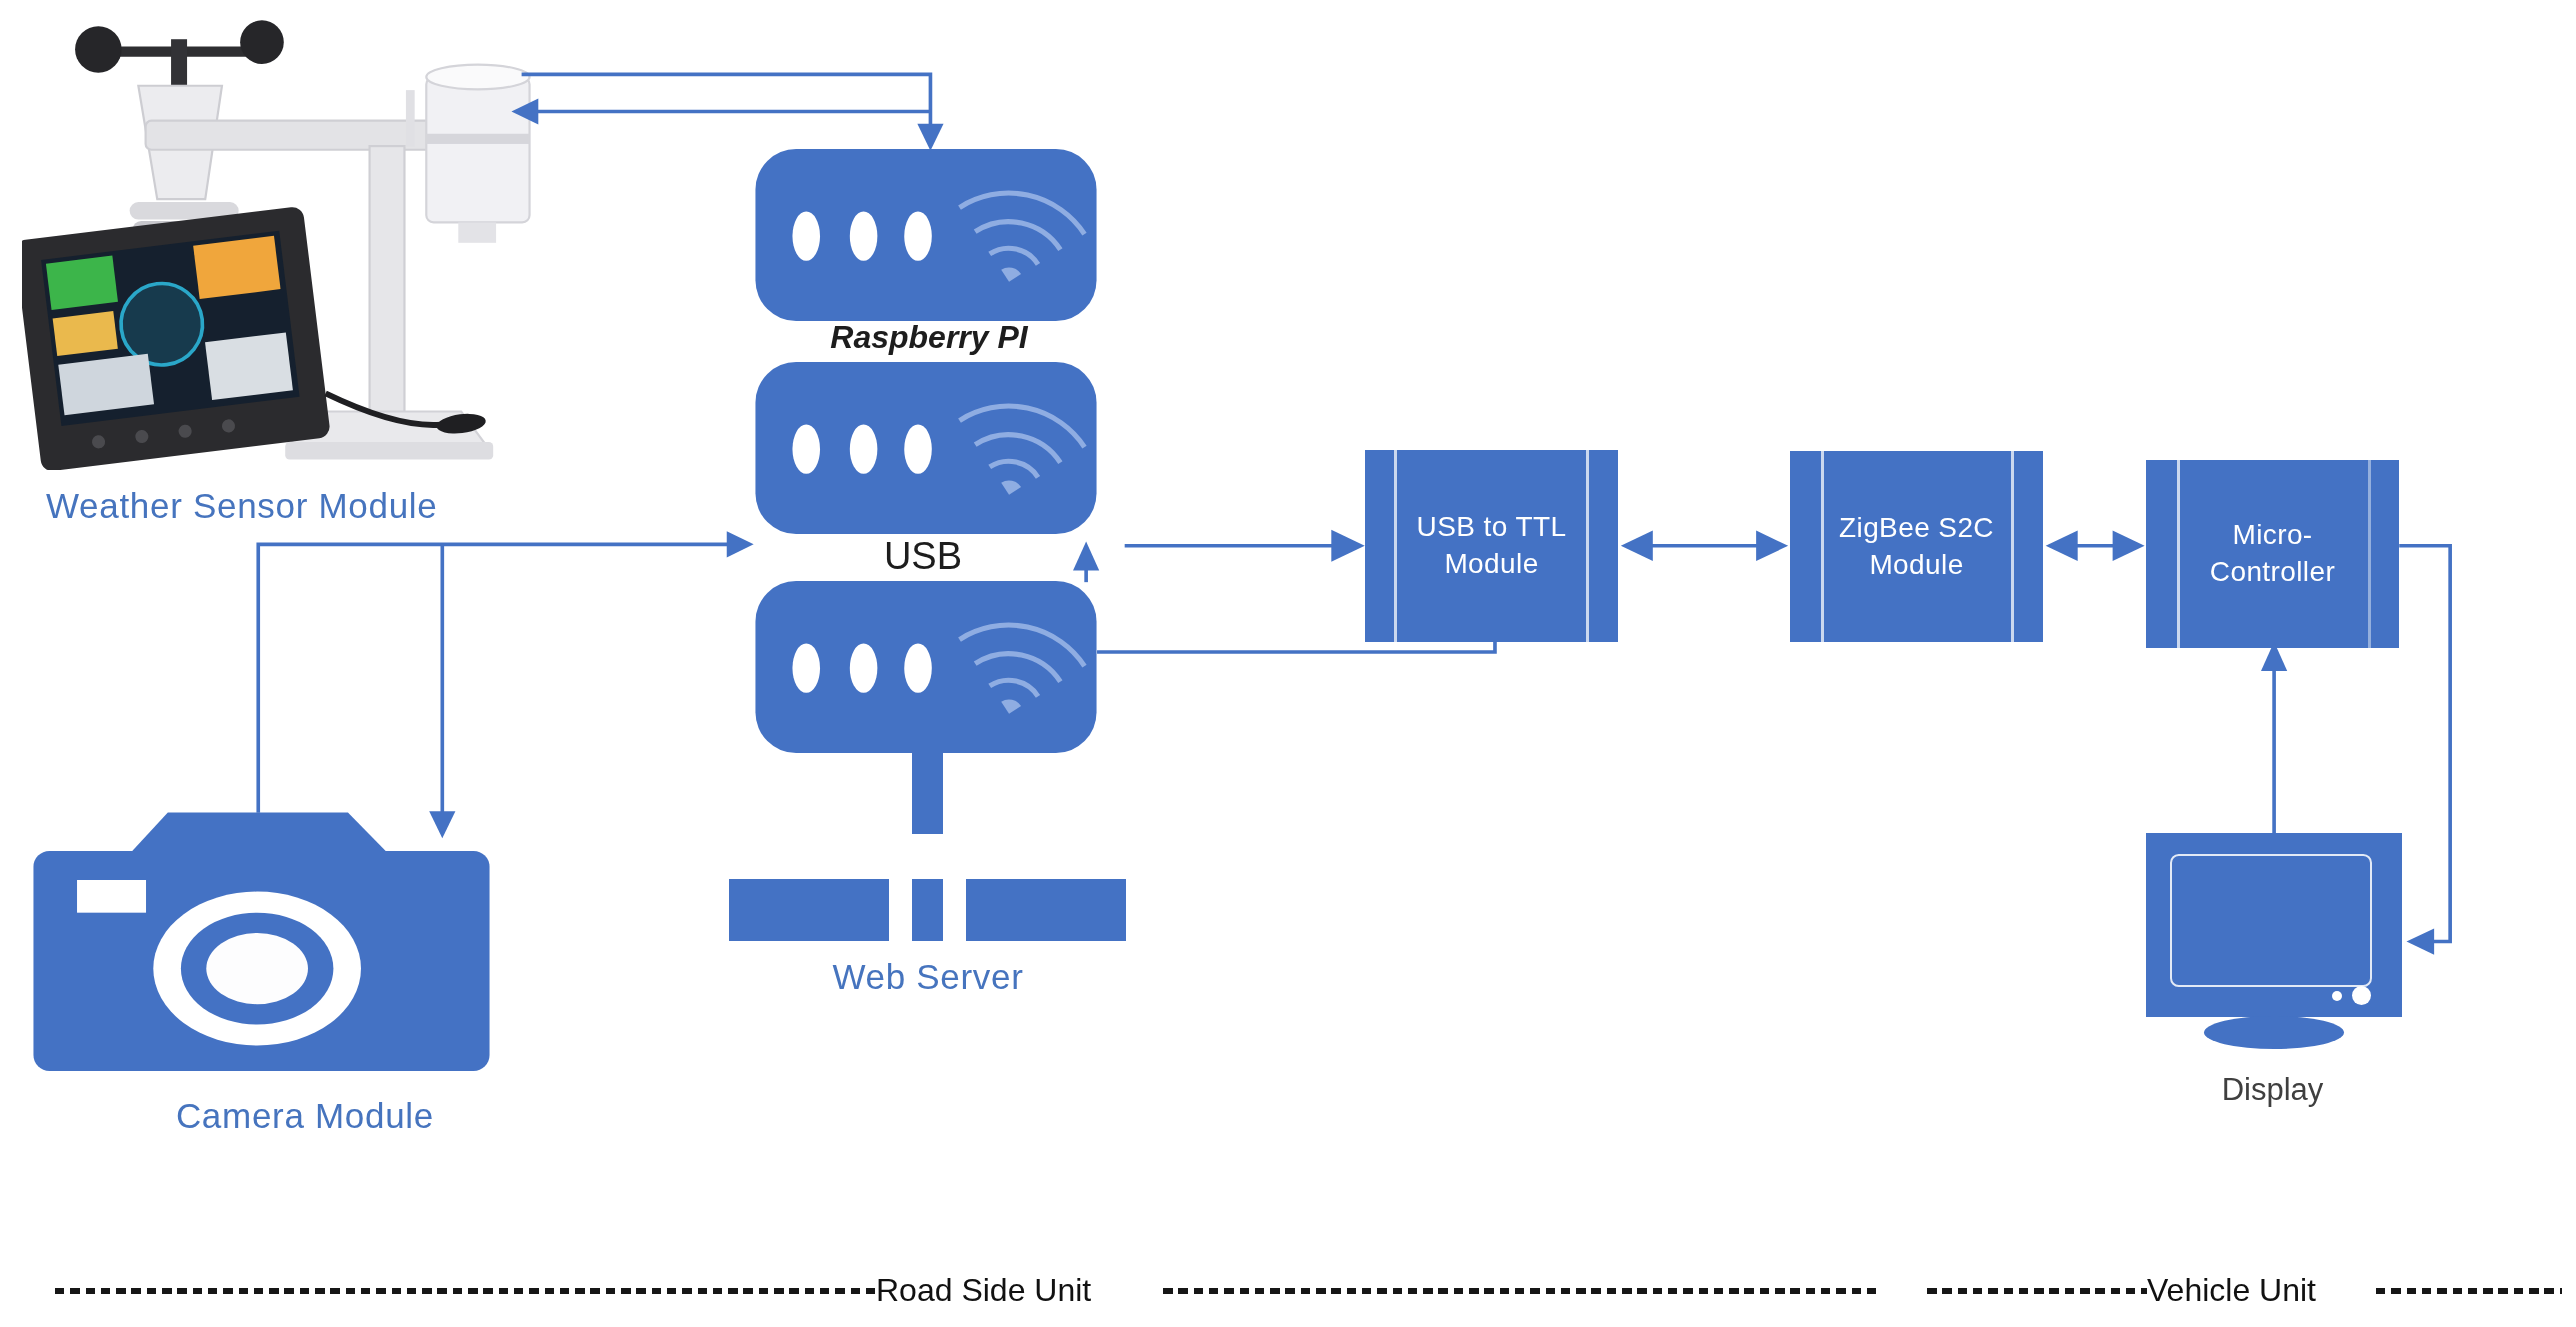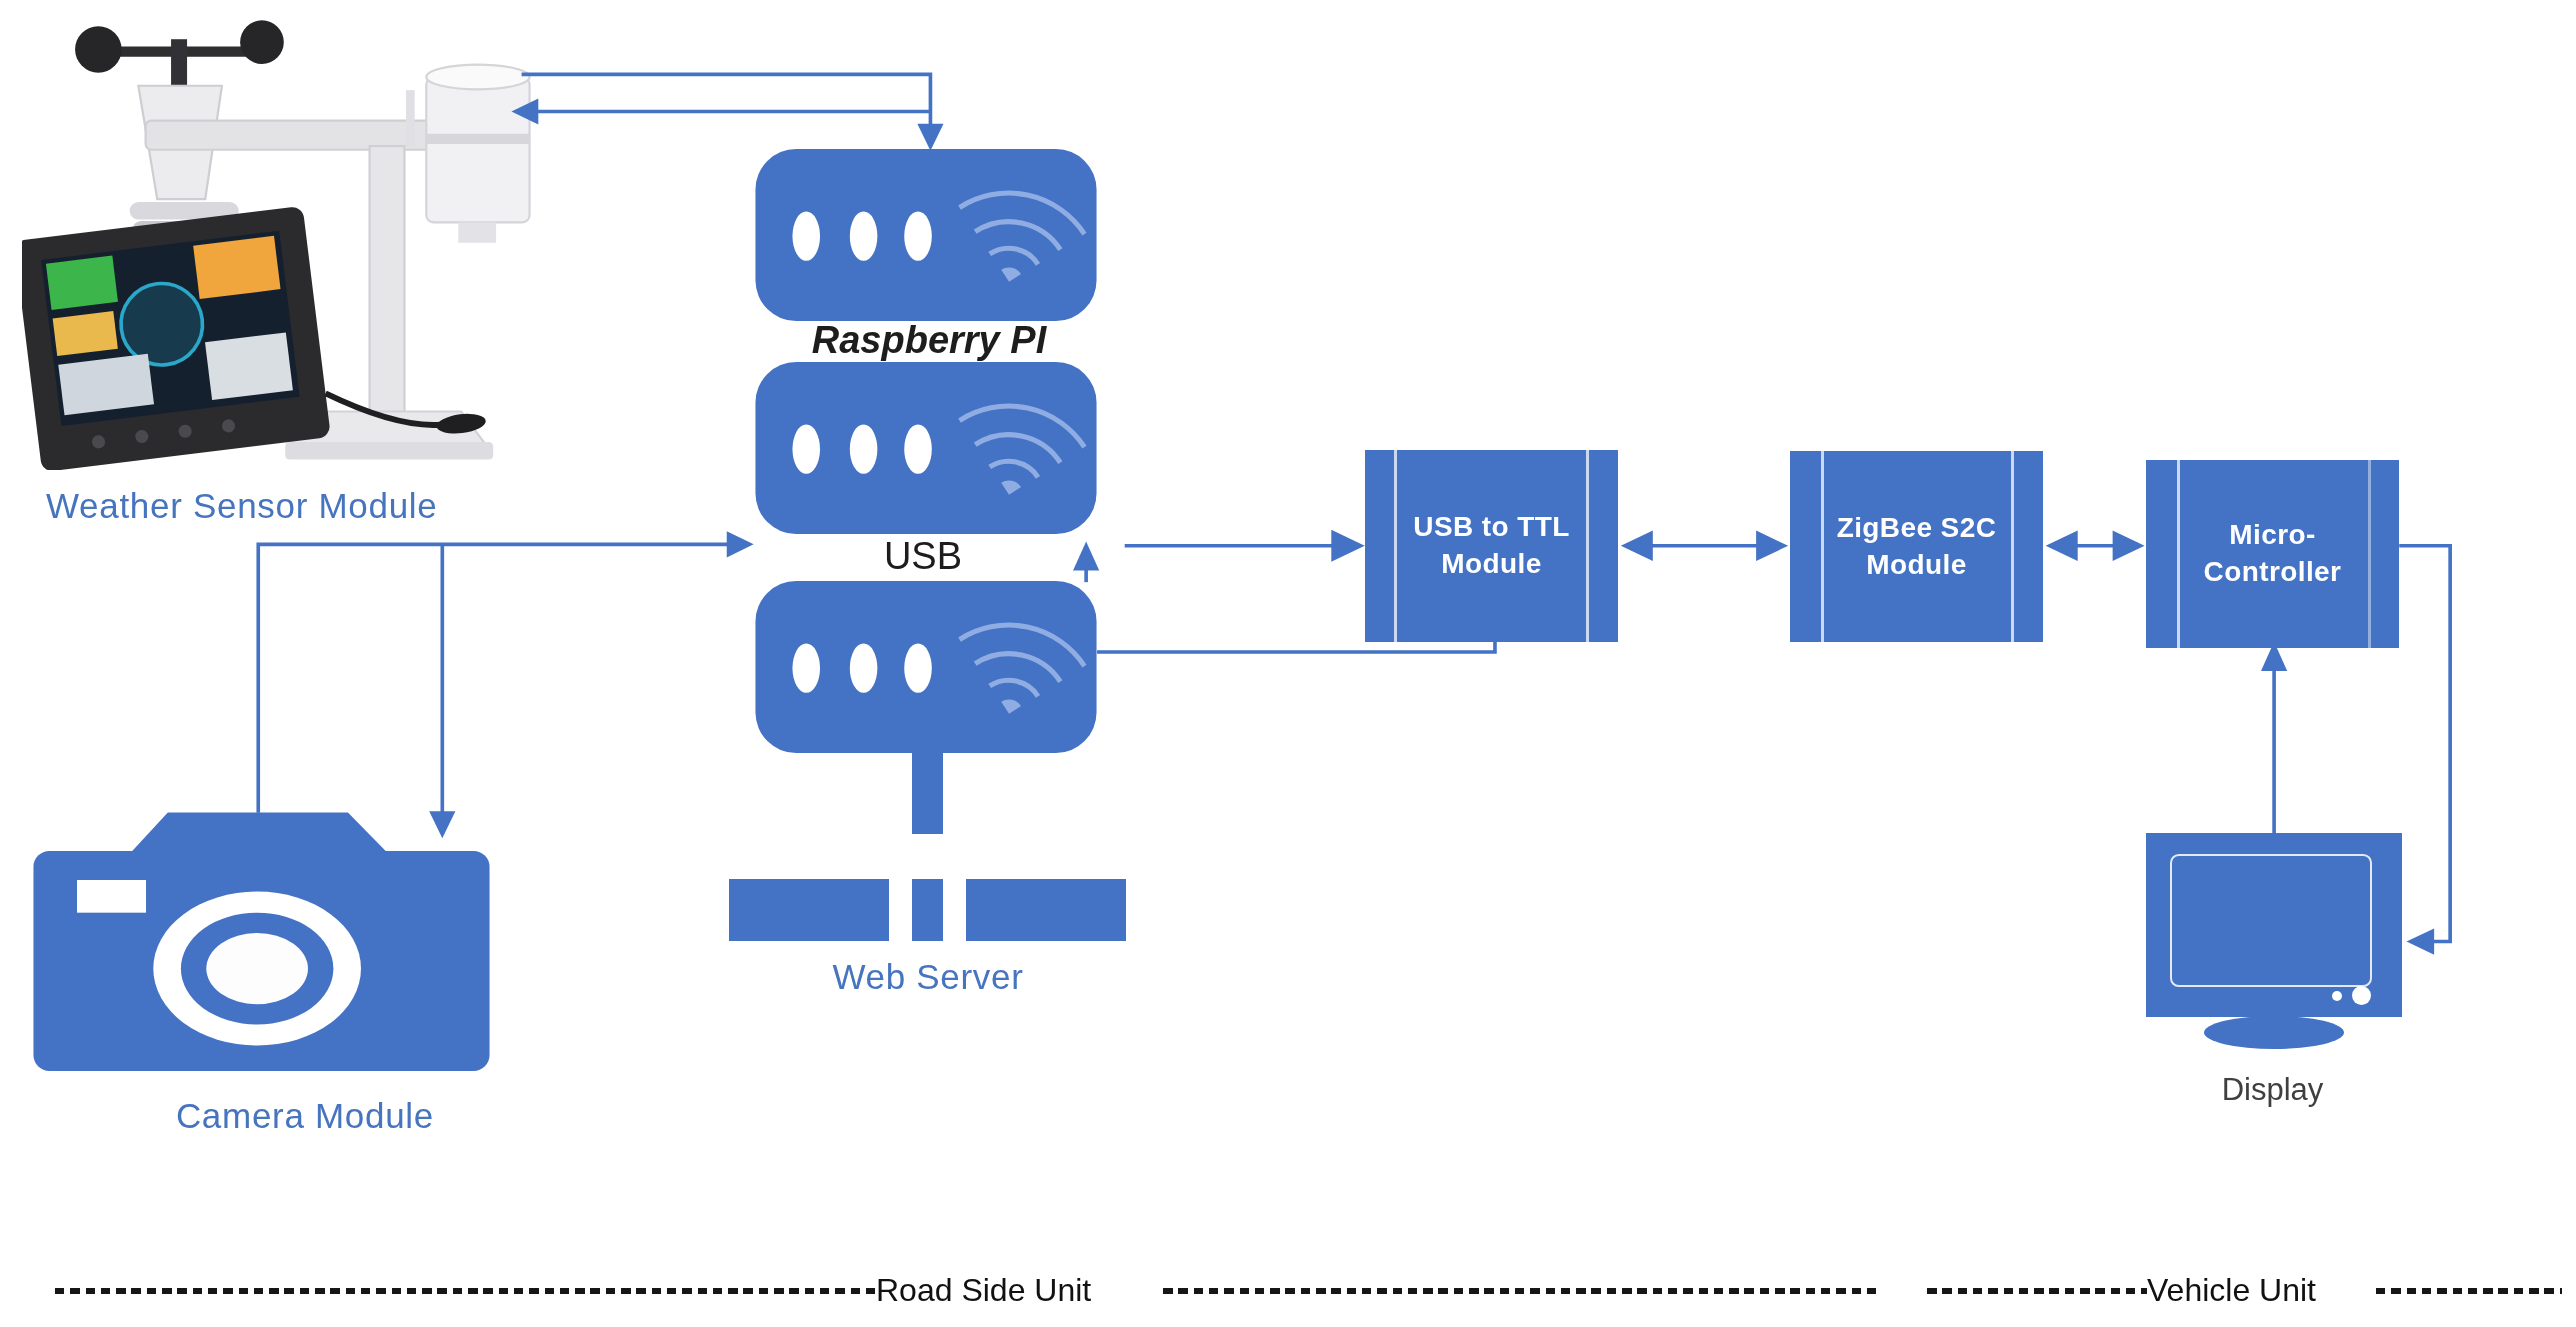--- a/index.html
+++ b/index.html
@@ -3,21 +3,21 @@
 <meta charset="utf-8">
 <style>
   html,body{margin:0;padding:0;background:#ffffff;}
   .canvas{position:relative;width:2576px;height:1328px;background:#ffffff;overflow:hidden;
           font-family:"Liberation Sans", sans-serif;}
   .abs{position:absolute;}
   .blue-label{color:#4674BE;font-size:35px;letter-spacing:0.7px;}
   .dark-label{color:#1d1d1d;}
   .boxnode{position:absolute;background:#4472C4;}
   .boxlabel{position:absolute;inset:0;display:flex;align-items:center;justify-content:center;
-            color:#ffffff;font-size:28px;font-weight:700;text-align:center;line-height:1.32;
+            color:#ffffff;font-size:28px;font-weight:400;text-align:center;line-height:1.32;
             white-space:pre-line;letter-spacing:0.4px;}
   .innerline{position:absolute;top:0;bottom:0;width:2.9px;background:rgba(255,255,255,0.72);}
   .dashseg{position:absolute;height:5.8px;top:1288px;
            background:repeating-linear-gradient(90deg,#161616 0 9.5px,transparent 9.5px 15.3px);}
   .unit-label{position:absolute;top:1272px;font-size:32px;font-weight:normal;color:#111;white-space:nowrap;}
   svg{display:block;}
 </style>
 </head>
 <body>
 
@@ -70,21 +70,21 @@
       <circle cx="150" cy="588" r="9" fill="#4a4a4e"></circle>
       <circle cx="210" cy="588" r="9" fill="#4a4a4e"></circle>
       <circle cx="270" cy="588" r="9" fill="#4a4a4e"></circle>
       <path d="M408,560 C470,600 520,620 560,622" stroke="#1f1f22" stroke-width="8" fill="none"></path>
       <ellipse cx="588" cy="624" rx="34" ry="13" fill="#1f1f22"></ellipse>
     </g>
   </svg>
 
   <div class="abs blue-label" style="left:46px;top:486px;white-space:nowrap;">Weather Sensor Module</div>
 
-  <div class="abs dark-label" style="left:747px;top:319px;width:364px;text-align:center;font-size:38px;font-weight:bold;font-style:italic;">Raspberry PI</div>
+  <div class="abs dark-label" style="left:747px;top:319px;width:364px;text-align:center;font-size:32px;font-weight:bold;font-style:italic;">Raspberry PI</div>
 
   <div class="abs dark-label" style="left:814px;top:535px;width:218px;text-align:center;font-size:38px;">USB</div>
 
   <div class="abs blue-label" style="left:746px;top:957px;width:364px;text-align:center;">Web Server</div>
 
   <div class="abs blue-label" style="left:70px;top:1096px;width:364px;text-align:right;">Camera Module</div>
 
   <div class="abs" style="left:2127px;top:1072px;width:291px;text-align:center;font-size:31px;color:#3f3f3f;">Display</div>
 
   <svg class="abs" style="left:755px;top:149px;" width="342" height="172" viewBox="0 0 470 237">

